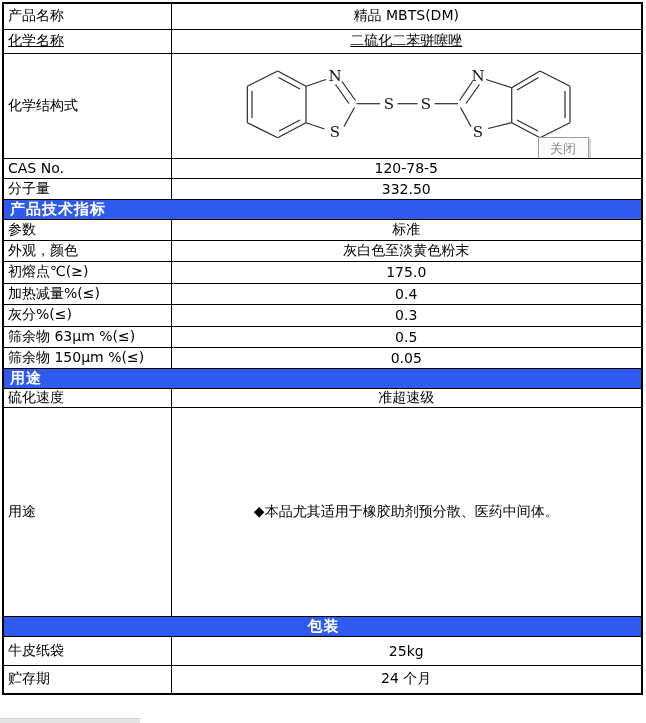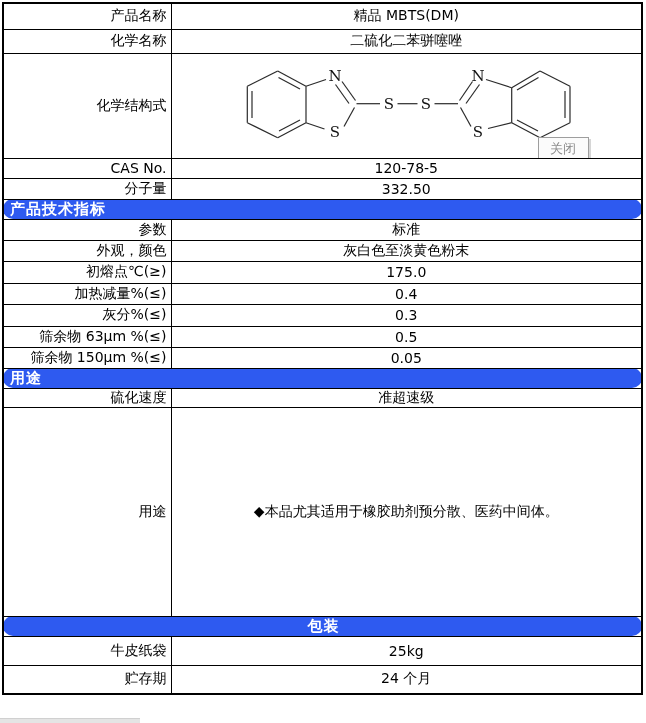--- a/index.html
+++ b/index.html
@@ -11,32 +11,32 @@
     border-collapse: collapse; table-layout: fixed;
     border: 2px solid #000;
   }
   table.spec td {
     border: 1px solid #000;
     font-size: 14px; color: #000;
     padding: 0 4px; overflow: hidden;
     vertical-align: middle;
   }
   col.c1 { width: 168px; }
-  .lbl { text-align: right; padding-left: 6px; }
+  .lbl { text-align: left; padding-left: 6px; }
   .val { text-align: center; }
   .val-left { text-align: center; padding-left: 8px; }
   .v-top { vertical-align: top; padding-top: 3px; }
 
   tr.sect td {
     background: #2E5AF0; color: #ffffff;
     font-weight: bold; font-size: 15px;
-    padding-left: 6px; letter-spacing: 1px; border-radius: 10px;
+    padding-left: 6px; letter-spacing: 1px;
   }
 
-  .rh26 { height: 26px; } .rh24 { height: 24px; } .rh105 { height: 105px; }
+  .rh26 { height: 26px; } .rh24 { height: 24px; text-decoration: underline; } .rh105 { height: 105px; }
   .rh20 { height: 20px; } .rh21 { height: 21px; } .rh22 { height: 22px; margin-left: 36px; }
   .rh19 { height: 19px; text-align: center; } .rh18 { height: 18px; } .rh209 { height: 209px; }
   .rh29 { height: 29px; }
 
   .structure-cell { position: relative; padding: 0; }
   svg.mol { display: block; margin: 0; }
   svg.mol line { stroke: #2b2b2b; stroke-width: 1.2; }
   svg.mol text {
     font-family: "DejaVu Serif", serif;
     font-size: 15px; fill: #111; text-anchor: middle;

